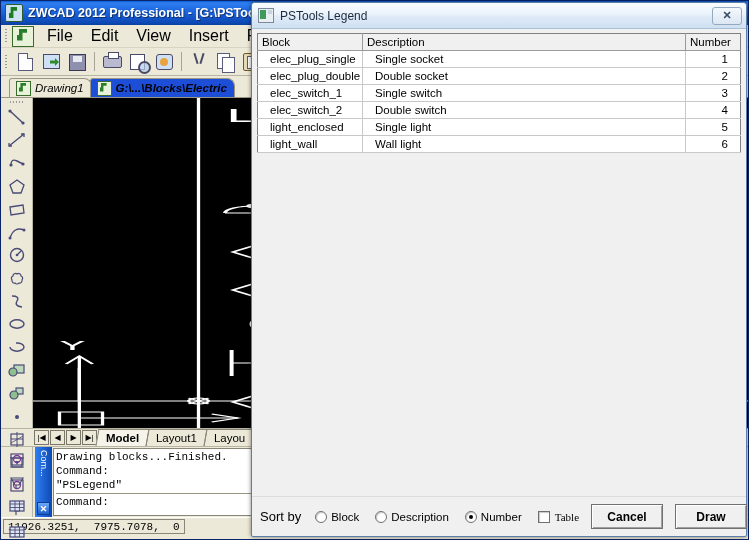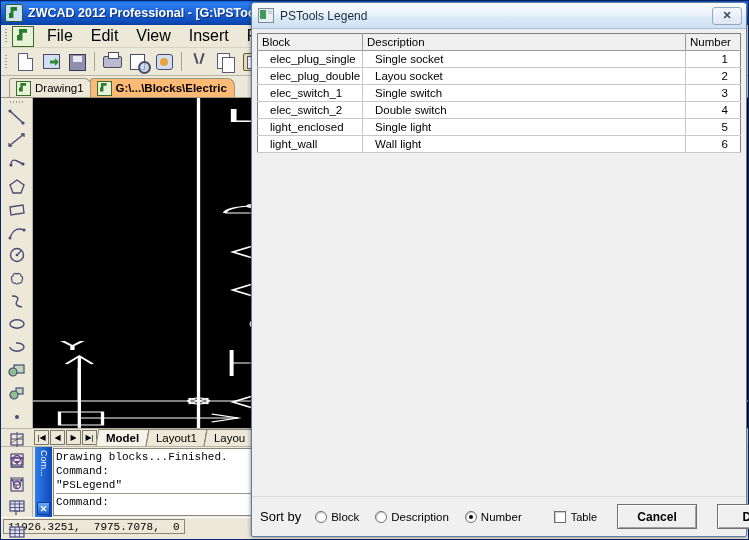--- a/index.html
+++ b/index.html
@@ -95,22 +95,23 @@
     height:22px;background:#ece9d8;display:flex;align-items:flex-end;
     padding-left:8px;box-sizing:border-box;
     border-bottom:1px solid #9a9684;
   }
   .doctab{
     height:19px;display:flex;align-items:center;gap:4px;
     padding:0 7px 0 6px;font-size:11.5px;color:#000;
     background:#ece9d8;border:1px solid #9a9684;border-bottom:none;
     border-radius:3px 8px 0 0;margin-right:-2px;white-space:nowrap;
     box-sizing:border-box;
-  }
-  .doctab.active{background:#fdba74;font-weight:bold;}
+    font-style:italic;
+  }
+  .doctab.active{background:#1d4ed8;font-weight:bold;}
   .doctab .dt-ico{
     width:13px;height:13px;background:#e8f2d8;border:1px solid #3a6b2a;position:relative;flex:0 0 auto;
   }
   .doctab .dt-ico::after{content:"";position:absolute;left:2px;top:1px;width:7px;height:9px;background:#2a7d2a;clip-path:polygon(20% 0,100% 0,100% 35%,55% 35%,55% 100%,0 100%,0 55%,20% 55%);}
   
   #zw-body{display:flex;height:330px;}
   #zw-lefttoolbar{
     width:32px;background:#ece9d8;border-right:1px solid #b9b5a5;
     display:flex;flex-direction:column;align-items:center;padding-top:1px;
     box-sizing:border-box;flex:0 0 auto;
@@ -249,27 +250,27 @@
   .radio{
     width:12px;height:12px;border-radius:50%;
     background:#fff;border:1px solid #6f6f6f;
     box-shadow:inset 1px 1px 1px rgba(0,0,0,.22);
     position:relative;flex:0 0 auto;box-sizing:border-box;
   }
   .radio.checked::after{
     content:"";position:absolute;left:3px;top:3px;width:4px;height:4px;border-radius:50%;background:#000;
   }
   .radio-group label{font-size:11.5px;color:#000;}
-  .check-group{display:flex;align-items:center;gap:5px;margin-right:auto;margin-left:16px;white-space:nowrap;}
+  .check-group{display:flex;align-items:center;gap:5px;margin-right:auto;margin-left:0;white-space:nowrap;font-family:Liberation Serif, serif;}
   .checkbox{
     width:12px;height:12px;background:#fff;border:1px solid #6f6f6f;
     box-shadow:inset 1px 1px 1px rgba(0,0,0,.22);flex:0 0 auto;box-sizing:border-box;
   }
   .dlgbtn{
-    width:80px;height:25px;margin-left:20px;flex:0 0 auto;
+    width:72px;height:25px;margin-left:12px;flex:0 0 auto;
     background:#f0f0f0;border:1px solid #707070;
     box-shadow:inset 1px 1px 0 #ffffff, inset -1px -1px 0 #a0a0a0;
     font-size:12px;font-weight:bold;color:#000;
     display:flex;align-items:center;justify-content:center;box-sizing:border-box;
     font-family:"Liberation Sans",sans-serif;
   }
 </style>
 </head>
 <body>
 
@@ -624,21 +625,21 @@
         </tr>
       </thead>
       <tbody>
         <tr>
           <td>elec_plug_single</td>
           <td>Single socket</td>
           <td class="num">1</td>
         </tr>
         <tr>
           <td>elec_plug_double</td>
-          <td>Layou socket</td>
+          <td>Double socket</td>
           <td class="num">2</td>
         </tr>
         <tr>
           <td>elec_switch_1</td>
           <td>Single switch</td>
           <td class="num">3</td>
         </tr>
         <tr>
           <td>elec_switch_2</td>
           <td>Double switch</td>

